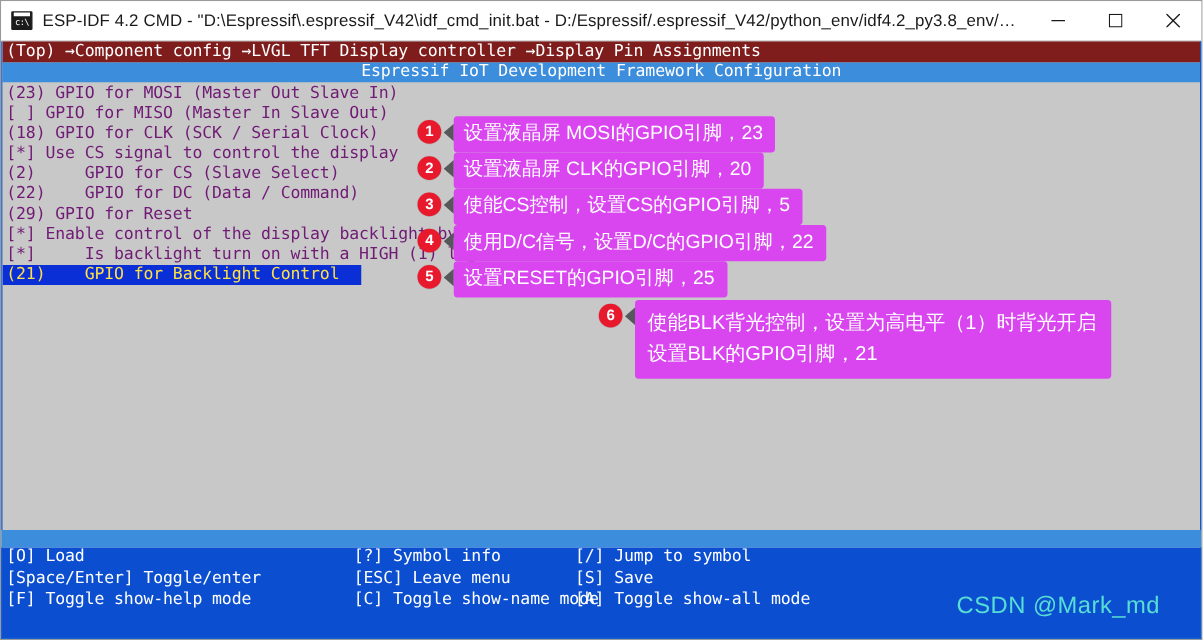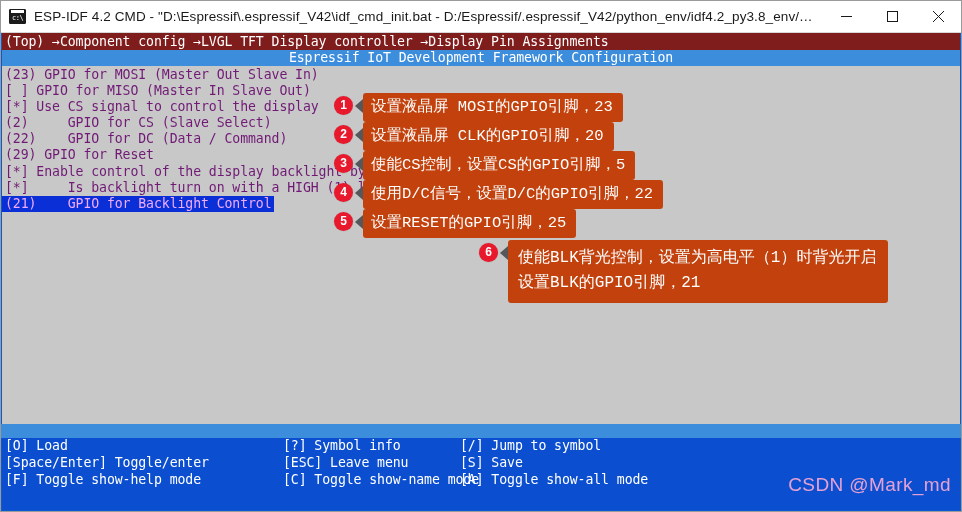--- a/index.html
+++ b/index.html
@@ -73,44 +73,44 @@
     position:relative;
     background:#c8c8c8;color:#111111;
     padding-top:1px;
   }
   .mline{
     white-space:pre;height:16.1px;line-height:16.1px;
     padding-left:3px;letter-spacing:-0.1px;
     color:#701a75;
   }
   .mline.sel{
-    background:#0b2fd7;color:#f0abfc;display:inline-block;
-    padding-right:2px;
+    background:#0b2fd7;color:#fde047;display:inline-block;
+    padding-right:17px;
   }
   .mline-wrap{height:16.1px;}
   
   .footer-sep{
     height:14px;background:#3c8ddc;
   }
   .footer{
     background:#0b4fd0;color:#ffffff;
     font-family:"DejaVu Sans Mono", monospace;
     font-size:13.2px;line-height:16.8px;
     position:relative;
     height:72px;min-height:72px;
     border-left:1px solid #0a5bd3;border-right:1px solid #0a5bd3;
     border-bottom:1px solid #0a5bd3;
   }
   .frow{white-space:pre;height:16.8px;padding-left:3px;letter-spacing:-0.1px;}
   .fcol{display:inline-block;}
   .fc1{width:278px;}
   .fc2{width:177px;}
   .watermark{
-    position:absolute;right:9px;bottom:16px;
-    color:#f9a8d4;font-family:"Liberation Sans",sans-serif;
+    position:absolute;right:32px;bottom:16px;
+    color:#5eead4;font-family:"Liberation Sans",sans-serif;
     font-size:19px;letter-spacing:0.4px;opacity:0.92;
   }
   
   .ann{
     position:absolute;display:flex;align-items:flex-start;
   }
   .badge{
     width:19px;height:19px;border-radius:50%;
     background:#e8192c;color:#ffffff;
     font-family:"Liberation Sans",sans-serif;
@@ -120,22 +120,22 @@
     box-shadow:0 0 0 0.5px rgba(0,0,0,.08);
   }
   .arrow{
     width:0;height:0;flex:0 0 auto;
     border-top:7px solid transparent;
     border-bottom:7px solid transparent;
     border-right:8px solid #55575a;
     margin-top:6px;margin-left:2px;
   }
   .bubble{
-    background:#c2410c;color:#ffffff;
-    font-family:Liberation Mono, monospace;
+    background:#d946ef;color:#ffffff;
+    font-family:Liberation Sans, sans-serif;
     font-size:15.5px;line-height:22px;
     padding:3px 10px 4px 8px;
     border-radius:3px;white-space:pre;
     flex:0 0 auto;
   }
   .bubble.big{
     font-size:16px;line-height:25px;padding:6px 12px 7px 10px;
   }
 </style>
 </head>
@@ -165,20 +165,21 @@
       </div>
     </div>
   </div>
 
   <div class="console">
     <div class="crumb-row">(Top) →Component config →LVGL TFT Display controller →Display Pin Assignments</div>
     <div class="banner-row">Espressif IoT Development Framework Configuration</div>
     <div class="menu-body" id="menu-body">
         <div class="mline-wrap"><span class="mline">(23) GPIO for MOSI (Master Out Slave In)</span></div>
         <div class="mline-wrap"><span class="mline">[ ] GPIO for MISO (Master In Slave Out)</span></div>
+        <div class="mline-wrap"><span class="mline">(18) GPIO for CLK (SCK / Serial Clock)</span></div>
         <div class="mline-wrap"><span class="mline">[*] Use CS signal to control the display</span></div>
         <div class="mline-wrap"><span class="mline">(2)     GPIO for CS (Slave Select)</span></div>
         <div class="mline-wrap"><span class="mline">(22)    GPIO for DC (Data / Command)</span></div>
         <div class="mline-wrap"><span class="mline">(29) GPIO for Reset</span></div>
         <div class="mline-wrap"><span class="mline">[*] Enable control of the display backlight by using an GPIO.</span></div>
         <div class="mline-wrap"><span class="mline">[*]     Is backlight turn on with a HIGH (1) logic level?</span></div>
         <div class="mline-wrap"><span class="mline sel">(21)    GPIO for Backlight Control</span></div>
       </div>
     <div id="annotation-layer">
         <div class="ann" style="top: 60px; left: 332px;">

